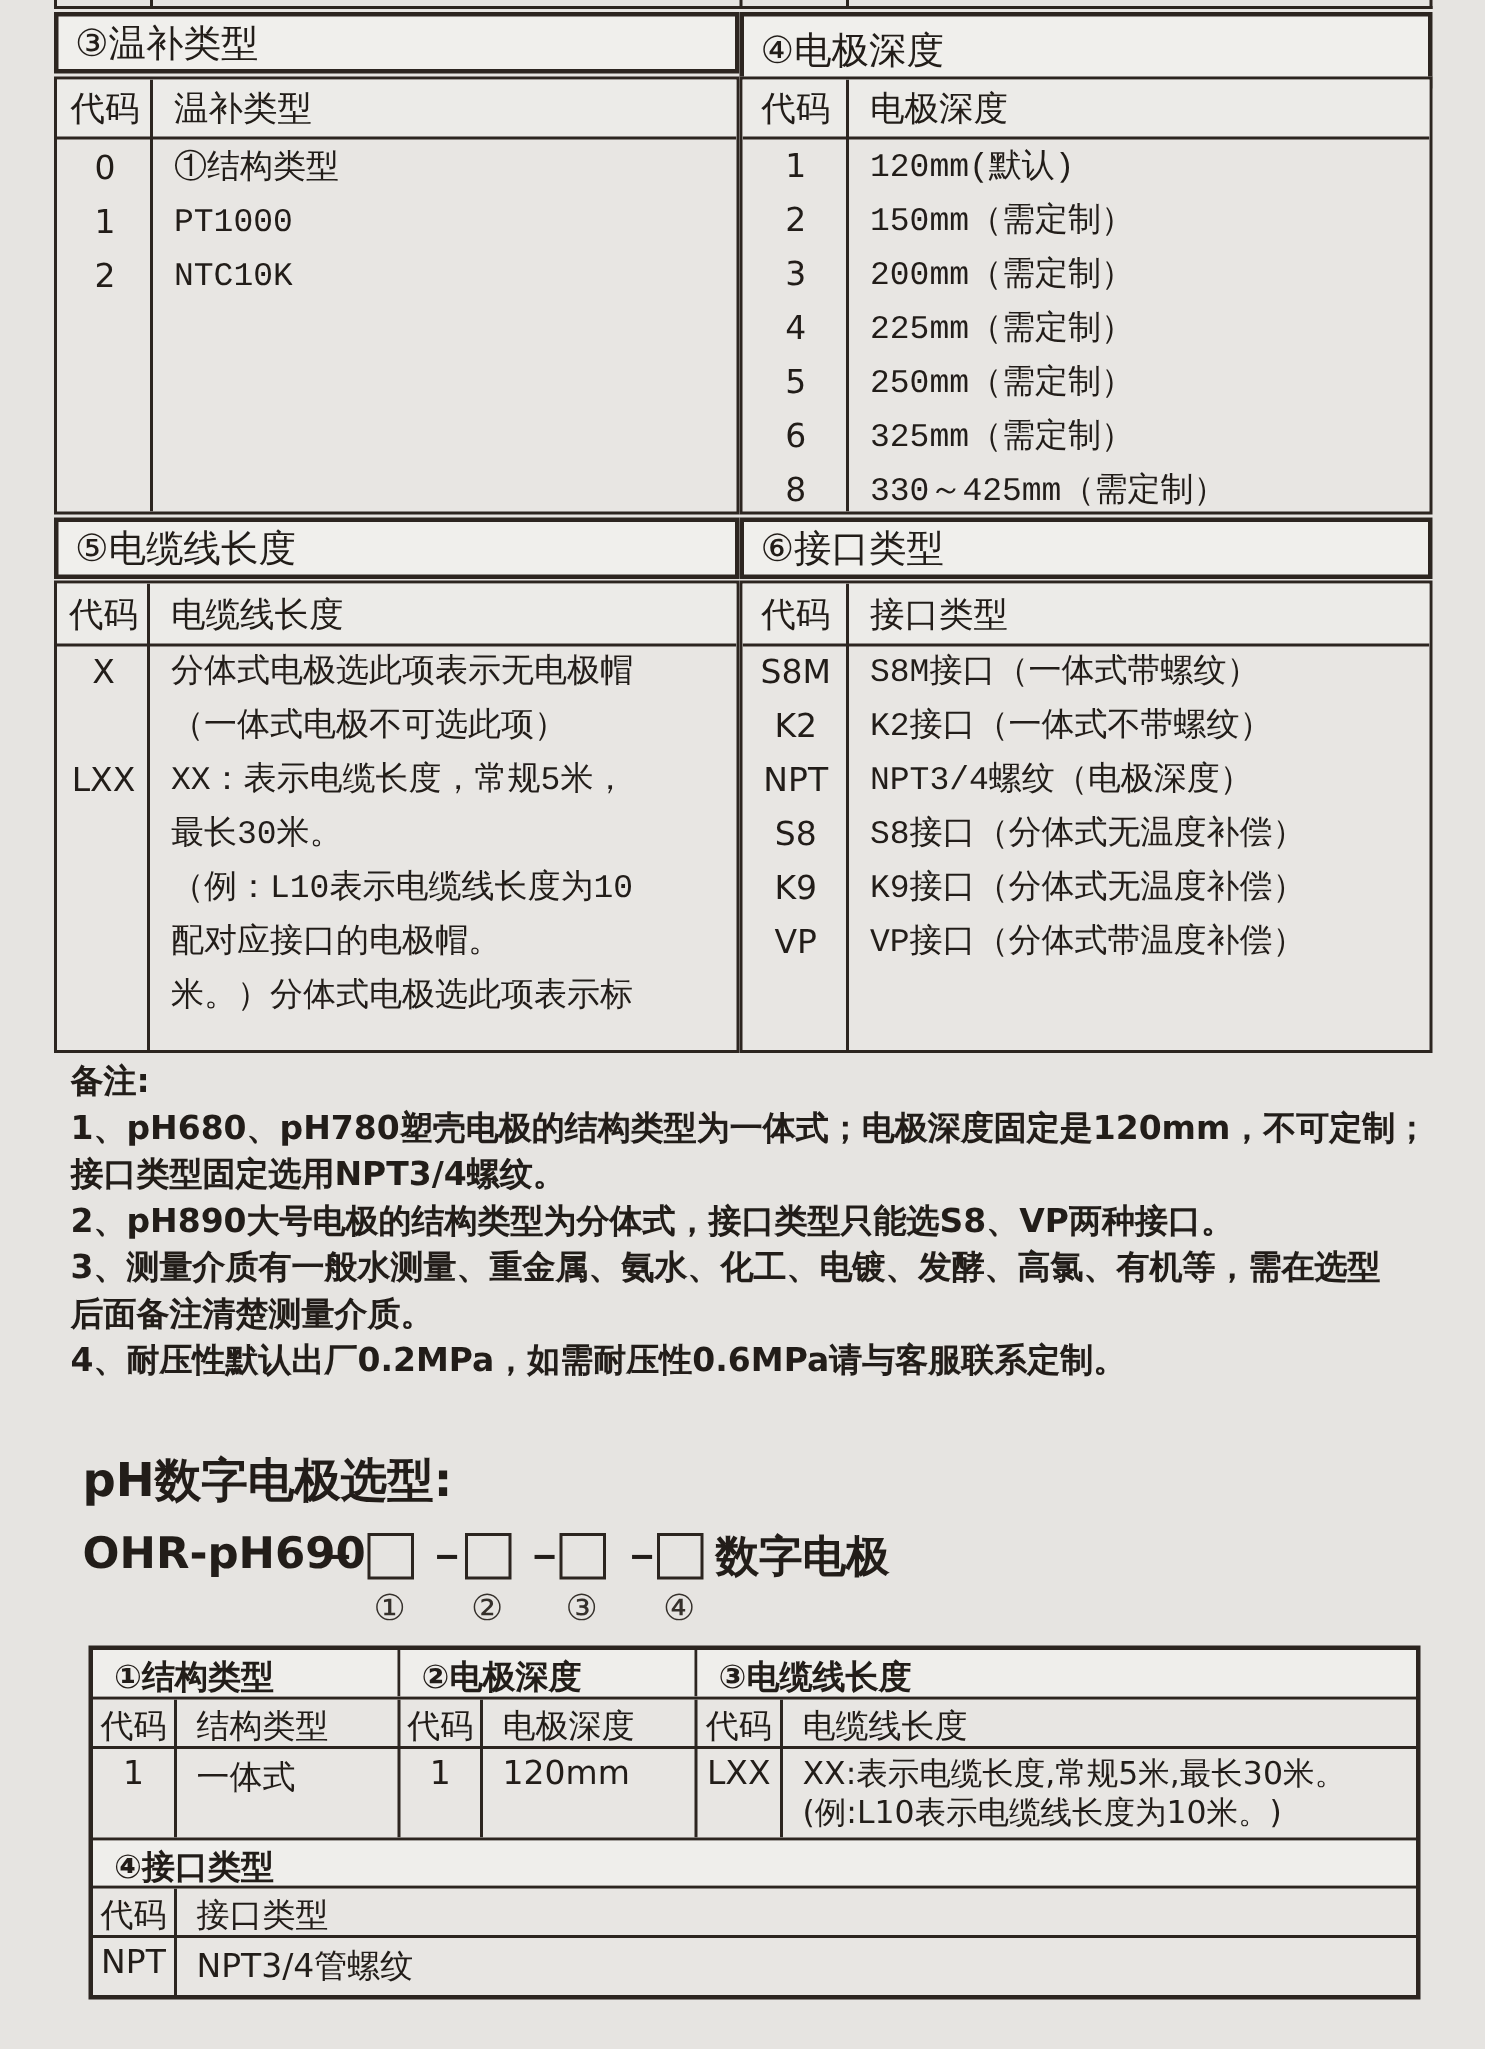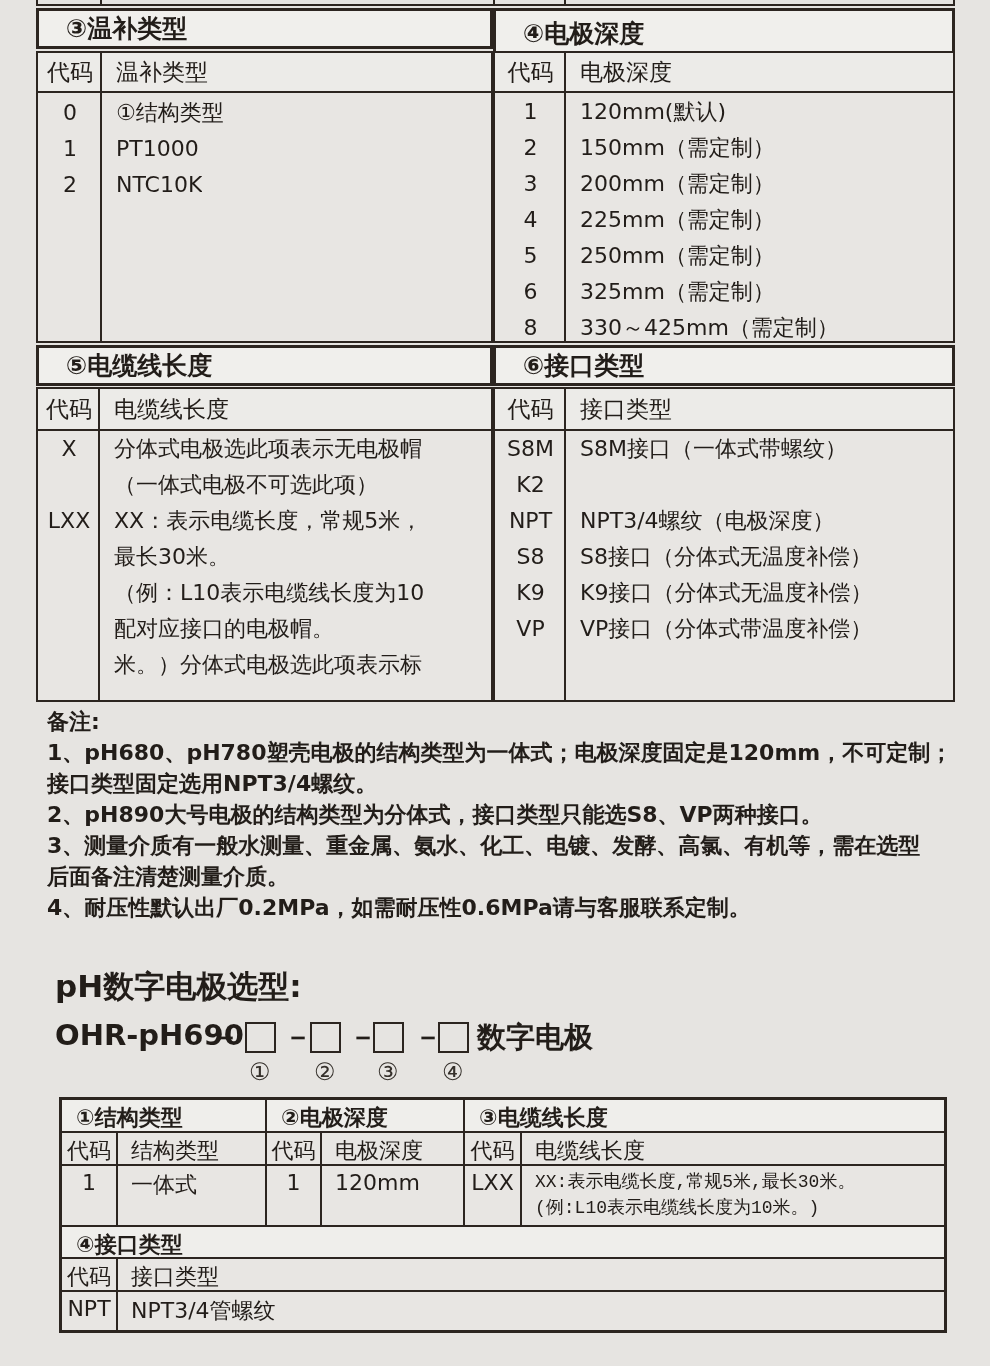--- a/index.html
+++ b/index.html
@@ -5,35 +5,35 @@
   html,body{margin:0;padding:0;}
   .sheet{
     position:relative;width:990px;height:1366px;overflow:hidden;
     background:#e6e4e1;color:#221d19;
     font-family:"DejaVu Sans","Liberation Sans",sans-serif;
   }
   .line{position:absolute;background:#2c2520;}
   
   .ttl{
     position:absolute;box-sizing:border-box;border:3px solid #2c2520;background:#f0efec;
-    font-size:25px;font-weight:700;display:flex;align-items:center;padding-left:27px;
+    font-size:25px;font-weight:400;display:flex;align-items:center;padding-left:11px;
     overflow:hidden;white-space:nowrap;
   }
   
   .box{
     position:absolute;box-sizing:border-box;border:2px solid #2c2520;background:#e8e6e3;
     overflow:hidden;
   }
   .vline{position:absolute;top:0;bottom:0;width:2px;background:#2c2520;}
   .thead{
     display:flex;align-items:center;border-bottom:2px solid #2c2520;background:#ecebe8;
     font-size:23px;overflow:hidden;
   }
   .codec{flex:none;text-align:center;overflow:hidden;}
-  .valc{padding-left:14px;overflow:hidden;white-space:nowrap;}
+  .valc{padding-left:14px;overflow:hidden;white-space:nowrap;font-family:Liberation Mono, monospace;}
   .trow{display:flex;font-size:22px;overflow:hidden;}
   .trow .codec{align-self:flex-start;}
   .mline{white-space:nowrap;overflow:hidden;}
   
   .notes{position:absolute;left:47px;top:706px;width:910px;font-size:22px;font-weight:600;}
   .notes div{line-height:31px;white-space:nowrap;overflow:hidden;}
   
   .bigh{position:absolute;left:55px;top:966px;font-size:31px;font-weight:700;white-space:nowrap;}
   .mpre{position:absolute;font-size:29px;font-weight:600;white-space:nowrap;}
   .mdash{position:absolute;font-size:28px;font-weight:600;}
@@ -46,21 +46,21 @@
   }
   .bt-row{display:flex;box-sizing:border-box;overflow:hidden;}
   .bt-b{border-bottom:2px solid #2c2520;}
   .bt-cell{box-sizing:border-box;overflow:hidden;white-space:nowrap;}
   .bt-title{background:#efeeeb;font-size:22px;font-weight:700;padding:3px 0 0 14px;}
   .bt-head{font-size:22px;padding-top:3px;}
   .bt-data{font-size:22px;padding-top:4px;}
   .br{border-right:2px solid #2c2520;}
   .ctr{text-align:center;}
   .pl{padding-left:13px;}
-  .small2{font-size:18px;line-height:26px;padding-top:3px;font-family:Liberation Mono, monospace;}
+  .small2{font-size:21px;line-height:26px;padding-top:3px;}
 </style>
 </head>
 <body>
 
 <div class="sheet">
 
   <div class="line" style="left:36px;top:0;width:2px;height:6px"></div>
   <div class="line" style="left:100px;top:0;width:2px;height:6px"></div>
   <div class="line" style="left:493px;top:0;width:2px;height:6px"></div>
   <div class="line" style="left:564px;top:0;width:2px;height:6px"></div>
@@ -157,20 +157,21 @@
     <div class="thead" style="height:40px">
       <div class="codec" style="width:71px">代码</div>
       <div class="valc">接口类型</div>
     </div>
     <div class="trow" style="line-height:36px;margin-top:0">
       <div class="codec" style="width:71px">S8M</div>
       <div class="valc">S8M接口（一体式带螺纹）</div>
     </div>
     <div class="trow" style="line-height:36px">
       <div class="codec" style="width:71px">K2</div>
+      <div class="valc">K2接口（一体式不带螺纹）</div>
     </div>
     <div class="trow" style="line-height:36px">
       <div class="codec" style="width:71px">NPT</div>
       <div class="valc">NPT3/4螺纹（电极深度）</div>
     </div>
     <div class="trow" style="line-height:36px">
       <div class="codec" style="width:71px">S8</div>
       <div class="valc">S8接口（分体式无温度补偿）</div>
     </div>
     <div class="trow" style="line-height:36px">

